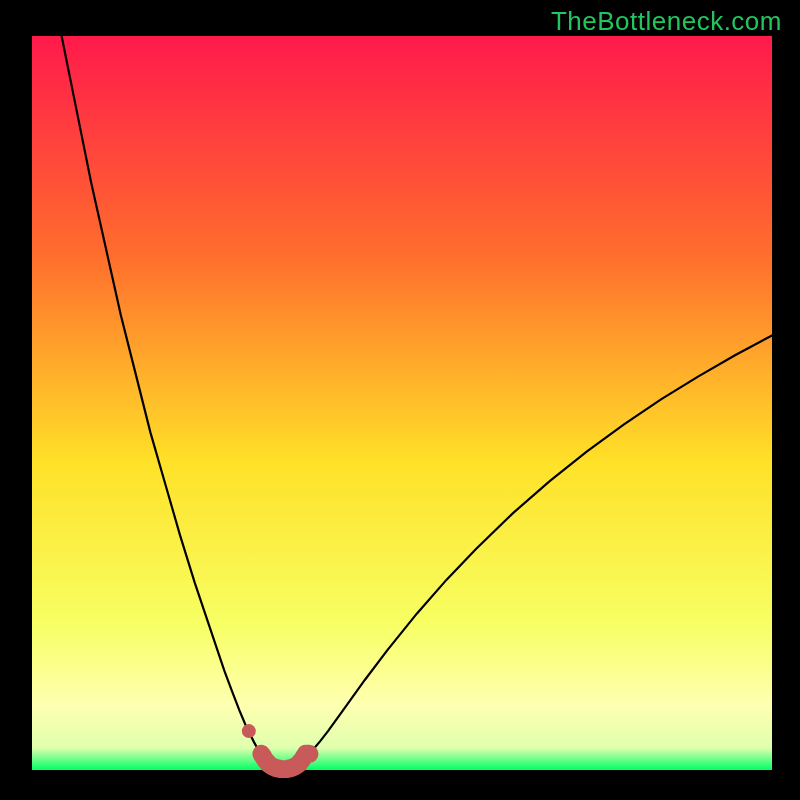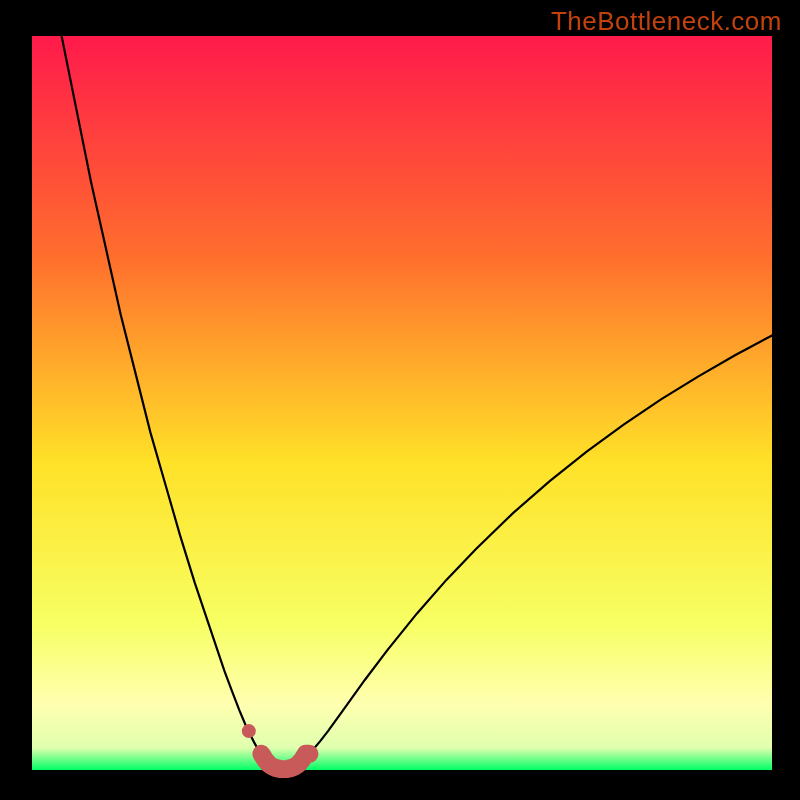--- a/index.html
+++ b/index.html
@@ -14,21 +14,21 @@
   .stage {
     position: relative;
     width: 800px;
     height: 800px;
     background: #000;
   }
   .watermark {
     position: absolute;
     top: 6px;
     right: 18px;
-    color: #c2410c;
+    color: #22c55e;
     font-size: 26px;
     font-weight: 400;
     letter-spacing: 0.5px;
     z-index: 10;
   }
   svg.plot {
     position: absolute;
     left: 0;
     top: 0;
   }

